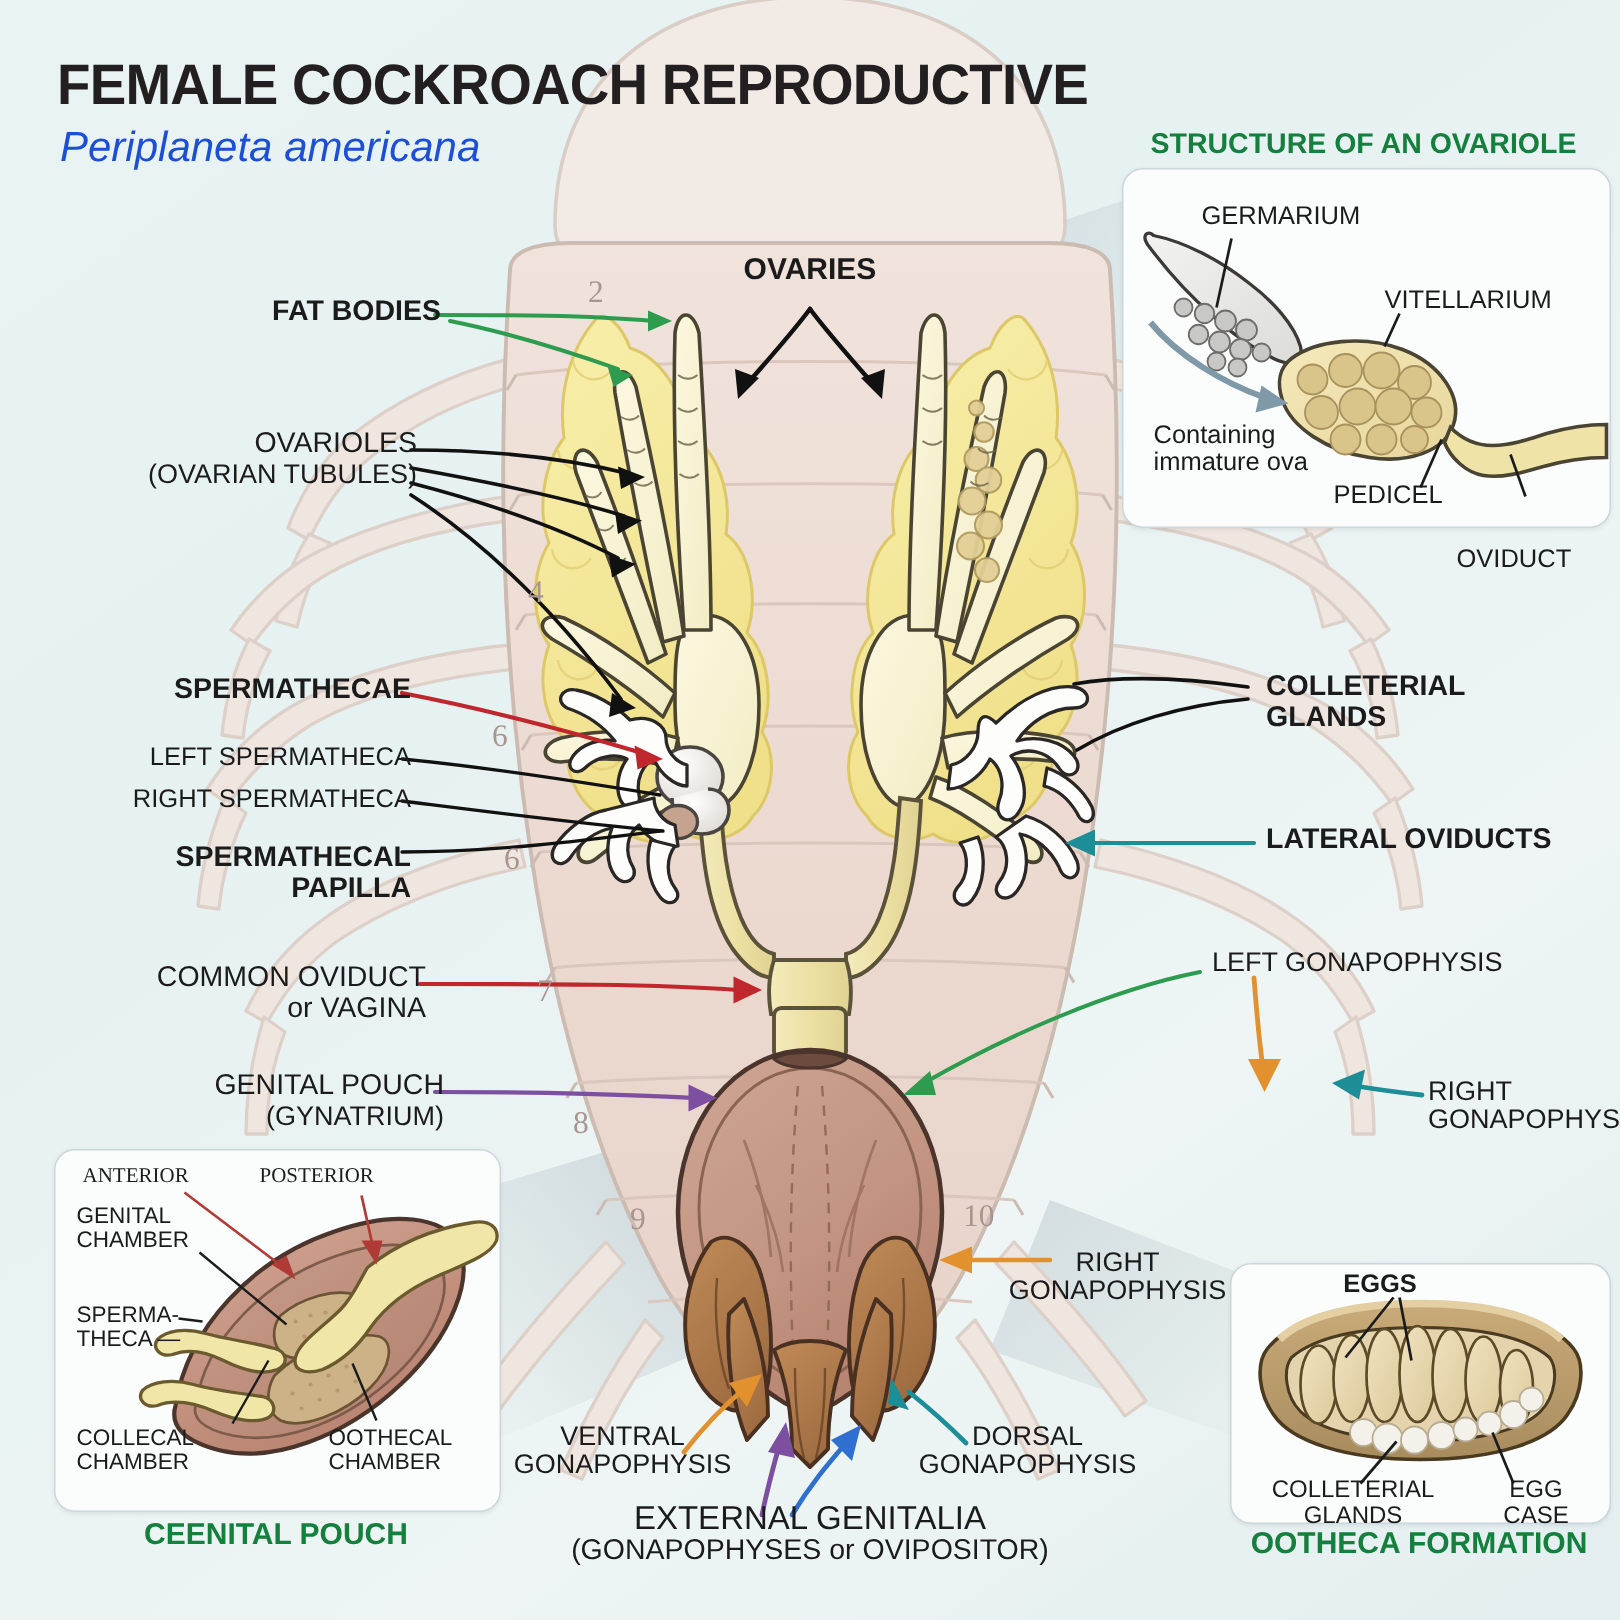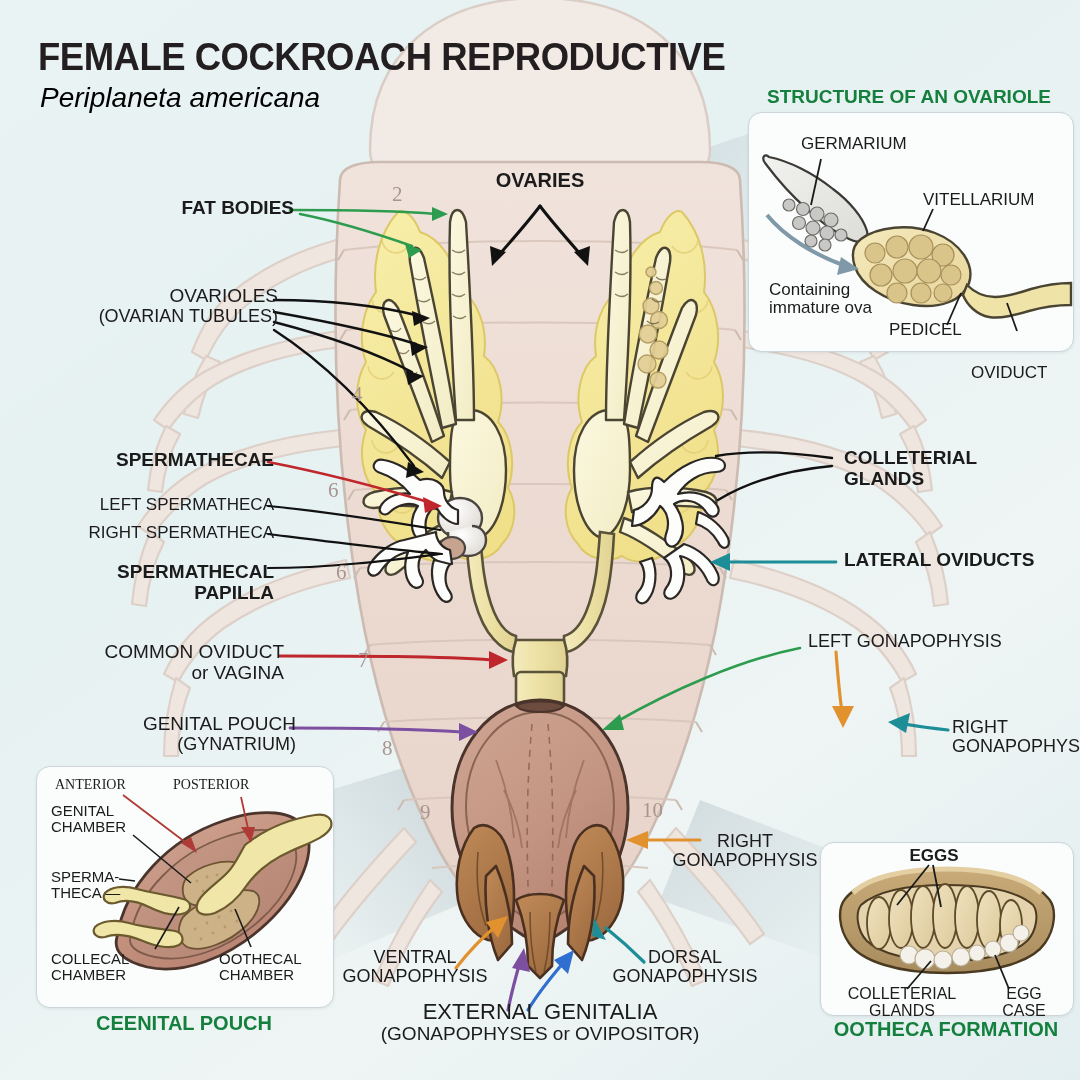--- a/index.html
+++ b/index.html
@@ -15,21 +15,21 @@
 
   
   .ttl{
     position:absolute;left:38px;top:36px;
     font-size:38px;font-weight:bold;letter-spacing:-0.5px;
     color:#231f20;white-space:nowrap;
     transform:scaleX(0.96);transform-origin:left center;
   }
   .sub{
     position:absolute;left:40px;top:82px;
-    font-size:28px;font-style:italic;color:#000000;white-space:nowrap;
+    font-size:28px;font-style:italic;color:#1d4ed8;white-space:nowrap;
   }
   .lbl{position:absolute;color:#1b1b1b;white-space:nowrap;line-height:1.08;}
   .lbl.b{font-weight:bold;}
   .lbl.r{text-align:right;margin-left:12px;}
   .lbl.c{text-align:center;}
   .l20{font-size:20px;}
   .l19{font-size:19px;}
   .l18{font-size:18px;}
   .l17{font-size:17px;}
   .l16{font-size:16px;}
@@ -711,21 +711,21 @@
           <circle cx="200" cy="90" r="8"></circle>
       </g>
 
       <g fill="none" stroke="#1b1b1b" stroke-width="1.8">
         <path d="M108,22 L76,62"></path>
         <path d="M112,22 L120,64"></path>
         <path d="M86,146 L110,118"></path>
         <path d="M188,146 L174,112"></path>
       </g>
     </svg>
-    <div class="lbl b l17 c" style="left:78px;top:4px;width:70px;">EGGS</div>
+    <div class="lbl b l17 c" style="left:64px;top:4px;width:70px;">EGGS</div>
     <div class="lbl l16 c" style="left:6px;top:142px;width:150px;">
       <div>COLLETERIAL</div>
       <div>GLANDS</div>
     </div>
     <div class="lbl l16 c" style="left:166px;top:142px;width:74px;">
       <div>EGG</div>
       <div>CASE</div>
     </div>
   </div>
   <div class="panel-cap l20" style="left:820px;top:1018px;width:252px;">OOTHECA FORMATION</div>

